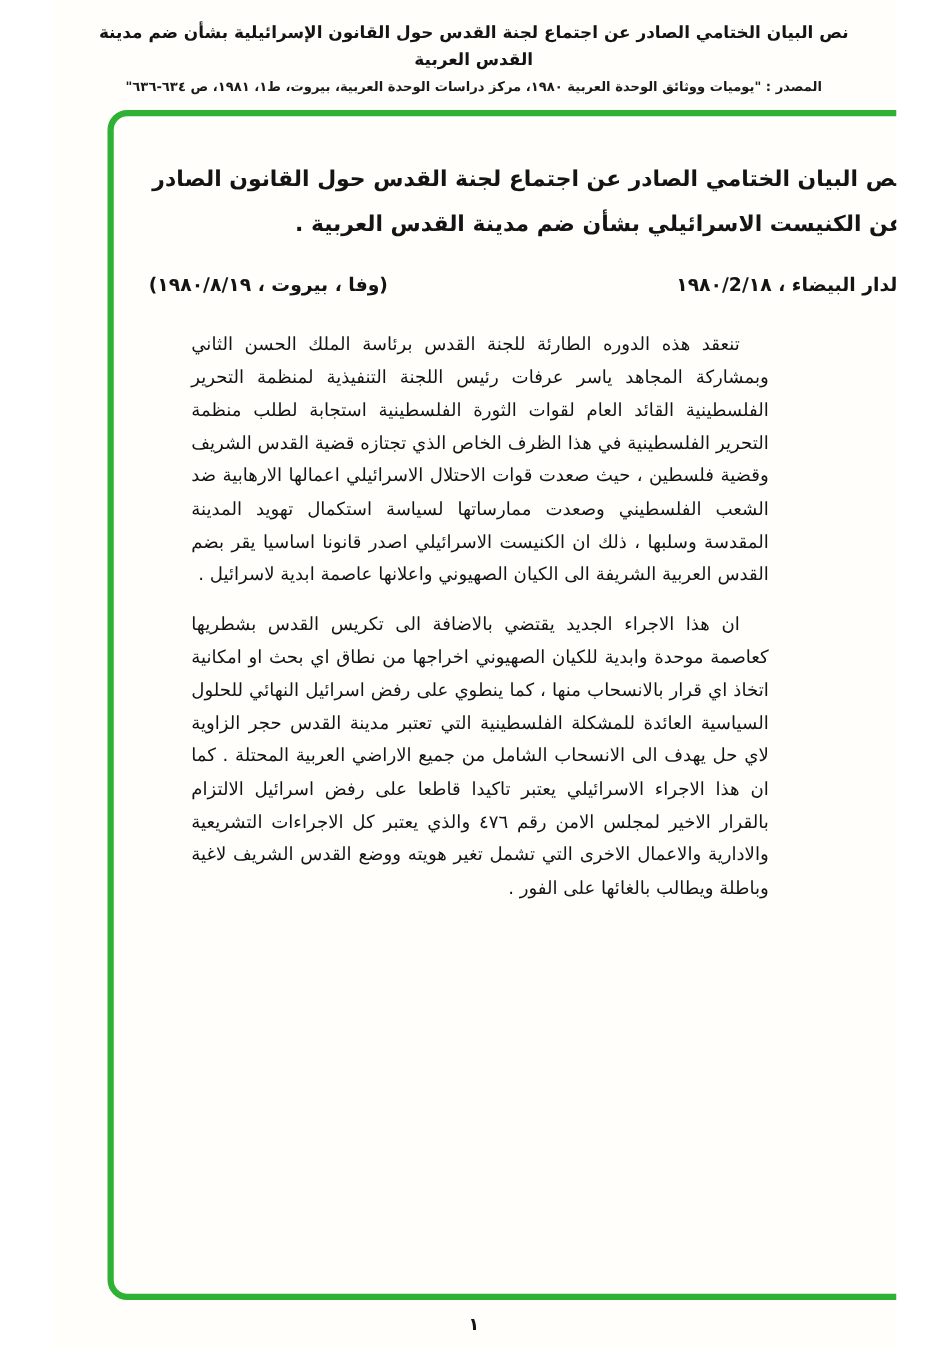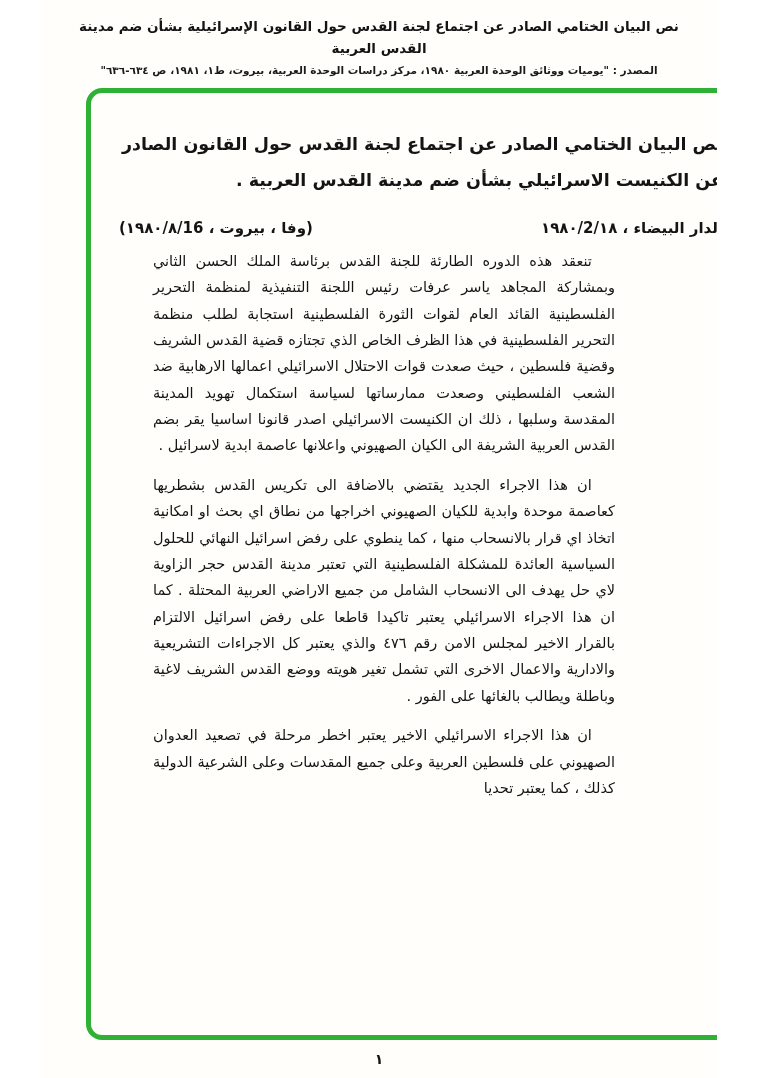--- a/index.html
+++ b/index.html
@@ -69,21 +69,21 @@
     display: flex;
     justify-content: space-between;
     align-items: baseline;
     margin-top: 20px;
     font-size: 15px;
     font-weight: bold;
   }
   .dateline span { white-space: nowrap; }
 
   .body-text {
-    margin-top: 11px;
+    margin-top: 26px;
     margin-right: 108px;
     width: 462px;
     font-size: 14.5px;
     line-height: 1.82;
     text-align: justify;
     text-align-last: right;
   }
   .body-text p {
     text-indent: 1.6em;
     margin-bottom: 13px;
@@ -112,27 +112,26 @@
     <div class="header-line2">المصدر :  "يوميات ووثائق الوحدة العربية ١٩٨٠، مركز دراسات الوحدة العربية، بيروت، ط١، ١٩٨١، ص ٦٣٤-٦٣٦"</div>
   </header>
 
   <div class="frame" style="border-color: rgb(46, 177, 53);">
     <div class="doc-content">
 
       <h1 class="doc-title">نص البيان الختامي الصادر عن اجتماع لجنة القدس حول القانون الصادر عن الكنيست الاسرائيلي بشأن ضم مدينة القدس العربية .</h1>
 
       <div class="dateline">
         <span>الدار البيضاء ، ١٩٨٠/2/١٨</span>
-        <span>(وفا ، بيروت ، ١٩٨٠/٨/16)</span>
+        <span>(وفا ، بيروت ، ١٩٨٠/٨/١٩)</span>
       </div>
 
       <div class="body-text">
         <p>تنعقد هذه الدوره الطارئة للجنة القدس برئاسة الملك الحسن الثاني وبمشاركة المجاهد ياسر عرفات رئيس اللجنة التنفيذية لمنظمة التحرير الفلسطينية القائد العام لقوات الثورة الفلسطينية استجابة لطلب منظمة التحرير الفلسطينية في هذا الظرف الخاص الذي تجتازه قضية القدس الشريف وقضية فلسطين ، حيث صعدت قوات الاحتلال الاسرائيلي اعمالها الارهابية ضد الشعب الفلسطيني وصعدت ممارساتها لسياسة استكمال تهويد المدينة المقدسة وسلبها ، ذلك ان الكنيست الاسرائيلي اصدر قانونا اساسيا يقر بضم القدس العربية الشريفة الى الكيان الصهيوني واعلانها عاصمة ابدية لاسرائيل .</p>
         <p>ان هذا الاجراء الجديد يقتضي بالاضافة الى تكريس القدس بشطريها كعاصمة موحدة وابدية للكيان الصهيوني اخراجها من نطاق اي بحث او امكانية اتخاذ اي قرار بالانسحاب منها ، كما ينطوي على رفض اسرائيل النهائي للحلول السياسية العائدة للمشكلة الفلسطينية التي تعتبر مدينة القدس حجر الزاوية لاي حل يهدف الى الانسحاب الشامل من جميع الاراضي العربية المحتلة . كما ان هذا الاجراء الاسرائيلي يعتبر تاكيدا قاطعا على رفض اسرائيل الالتزام بالقرار الاخير لمجلس الامن رقم ٤٧٦ والذي يعتبر كل الاجراءات التشريعية والادارية والاعمال الاخرى التي تشمل تغير هويته ووضع القدس الشريف لاغية وباطلة ويطالب بالغائها على الفور .</p>
-        <p>ان هذا الاجراء الاسرائيلي الاخير يعتبر اخطر مرحلة في تصعيد العدوان الصهيوني على فلسطين العربية وعلى جميع المقدسات وعلى الشرعية الدولية كذلك ، كما يعتبر تحديا</p>
       </div>
 
     </div>
   </div>
 
   <footer class="page-footer">
     <span class="page-number">١</span>
   </footer>
 
 </div>

